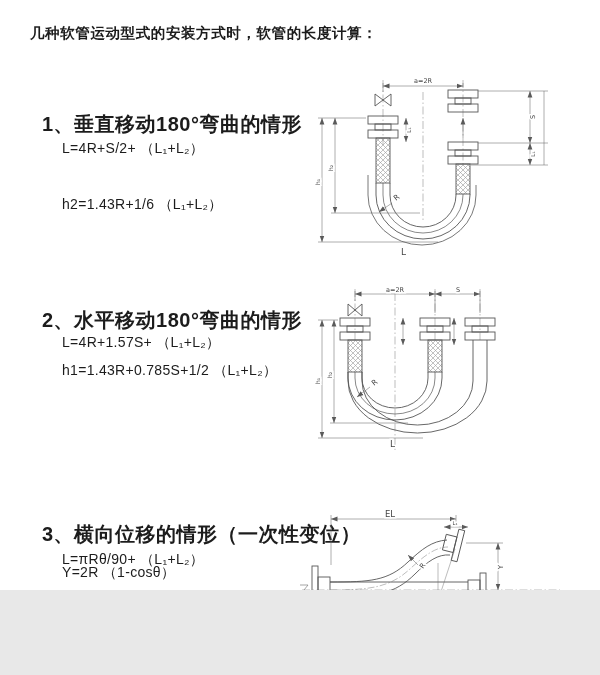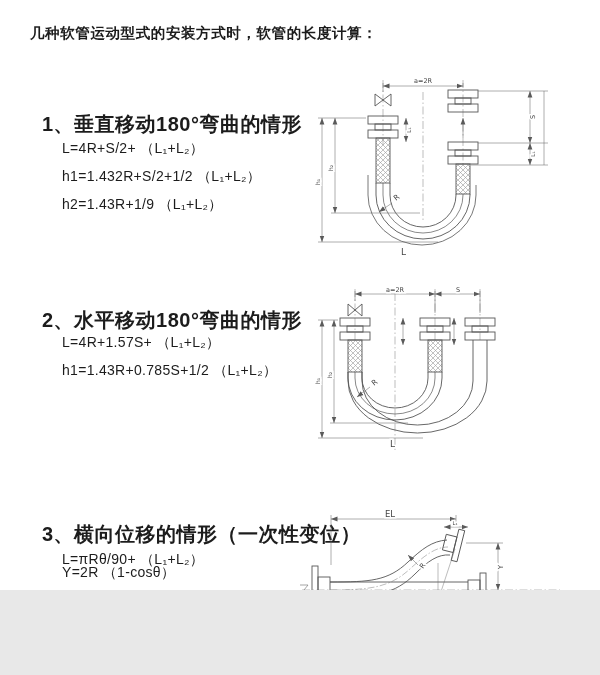--- a/index.html
+++ b/index.html
@@ -18,22 +18,21 @@
 </style>
 </head>
 <body>
 
 <div class="page">
 
   <div class="title">几种软管运动型式的安装方式时，软管的长度计算：</div>
 
   <div class="heading" style="top:111px">1、垂直移动180°弯曲的情形</div>
   <div class="formula" style="top:140px">L=4R+S/2+ （L₁+L₂）</div>
-  <div class="formula" style="top:168px">h1=1.432R+S/2+1/2 （L₁+L₂）</div>
-  <div class="formula" style="top:196px">h2=1.43R+1/9 （L₁+L₂）</div>
+  <div class="formula" style="top:196px">h2=1.43R+1/6 （L₁+L₂）</div>
 
   <div class="heading" style="top:307px">2、水平移动180°弯曲的情形</div>
   <div class="formula" style="top:334px">L=4R+1.57S+ （L₁+L₂）</div>
   <div class="formula" style="top:362px">h1=1.43R+0.785S+1/2 （L₁+L₂）</div>
 
   <div class="heading" style="top:521px">3、横向位移的情形（一次性变位）</div>
   <div class="formula" style="top:551px">L=πRθ/90+ （L₁+L₂）</div>
   <div class="formula" style="top:564px">Y=2R （1-cosθ）</div>
 
   <svg class="diag" style="left:308px;top:70px" width="275" height="190" viewBox="0 0 275 190">

